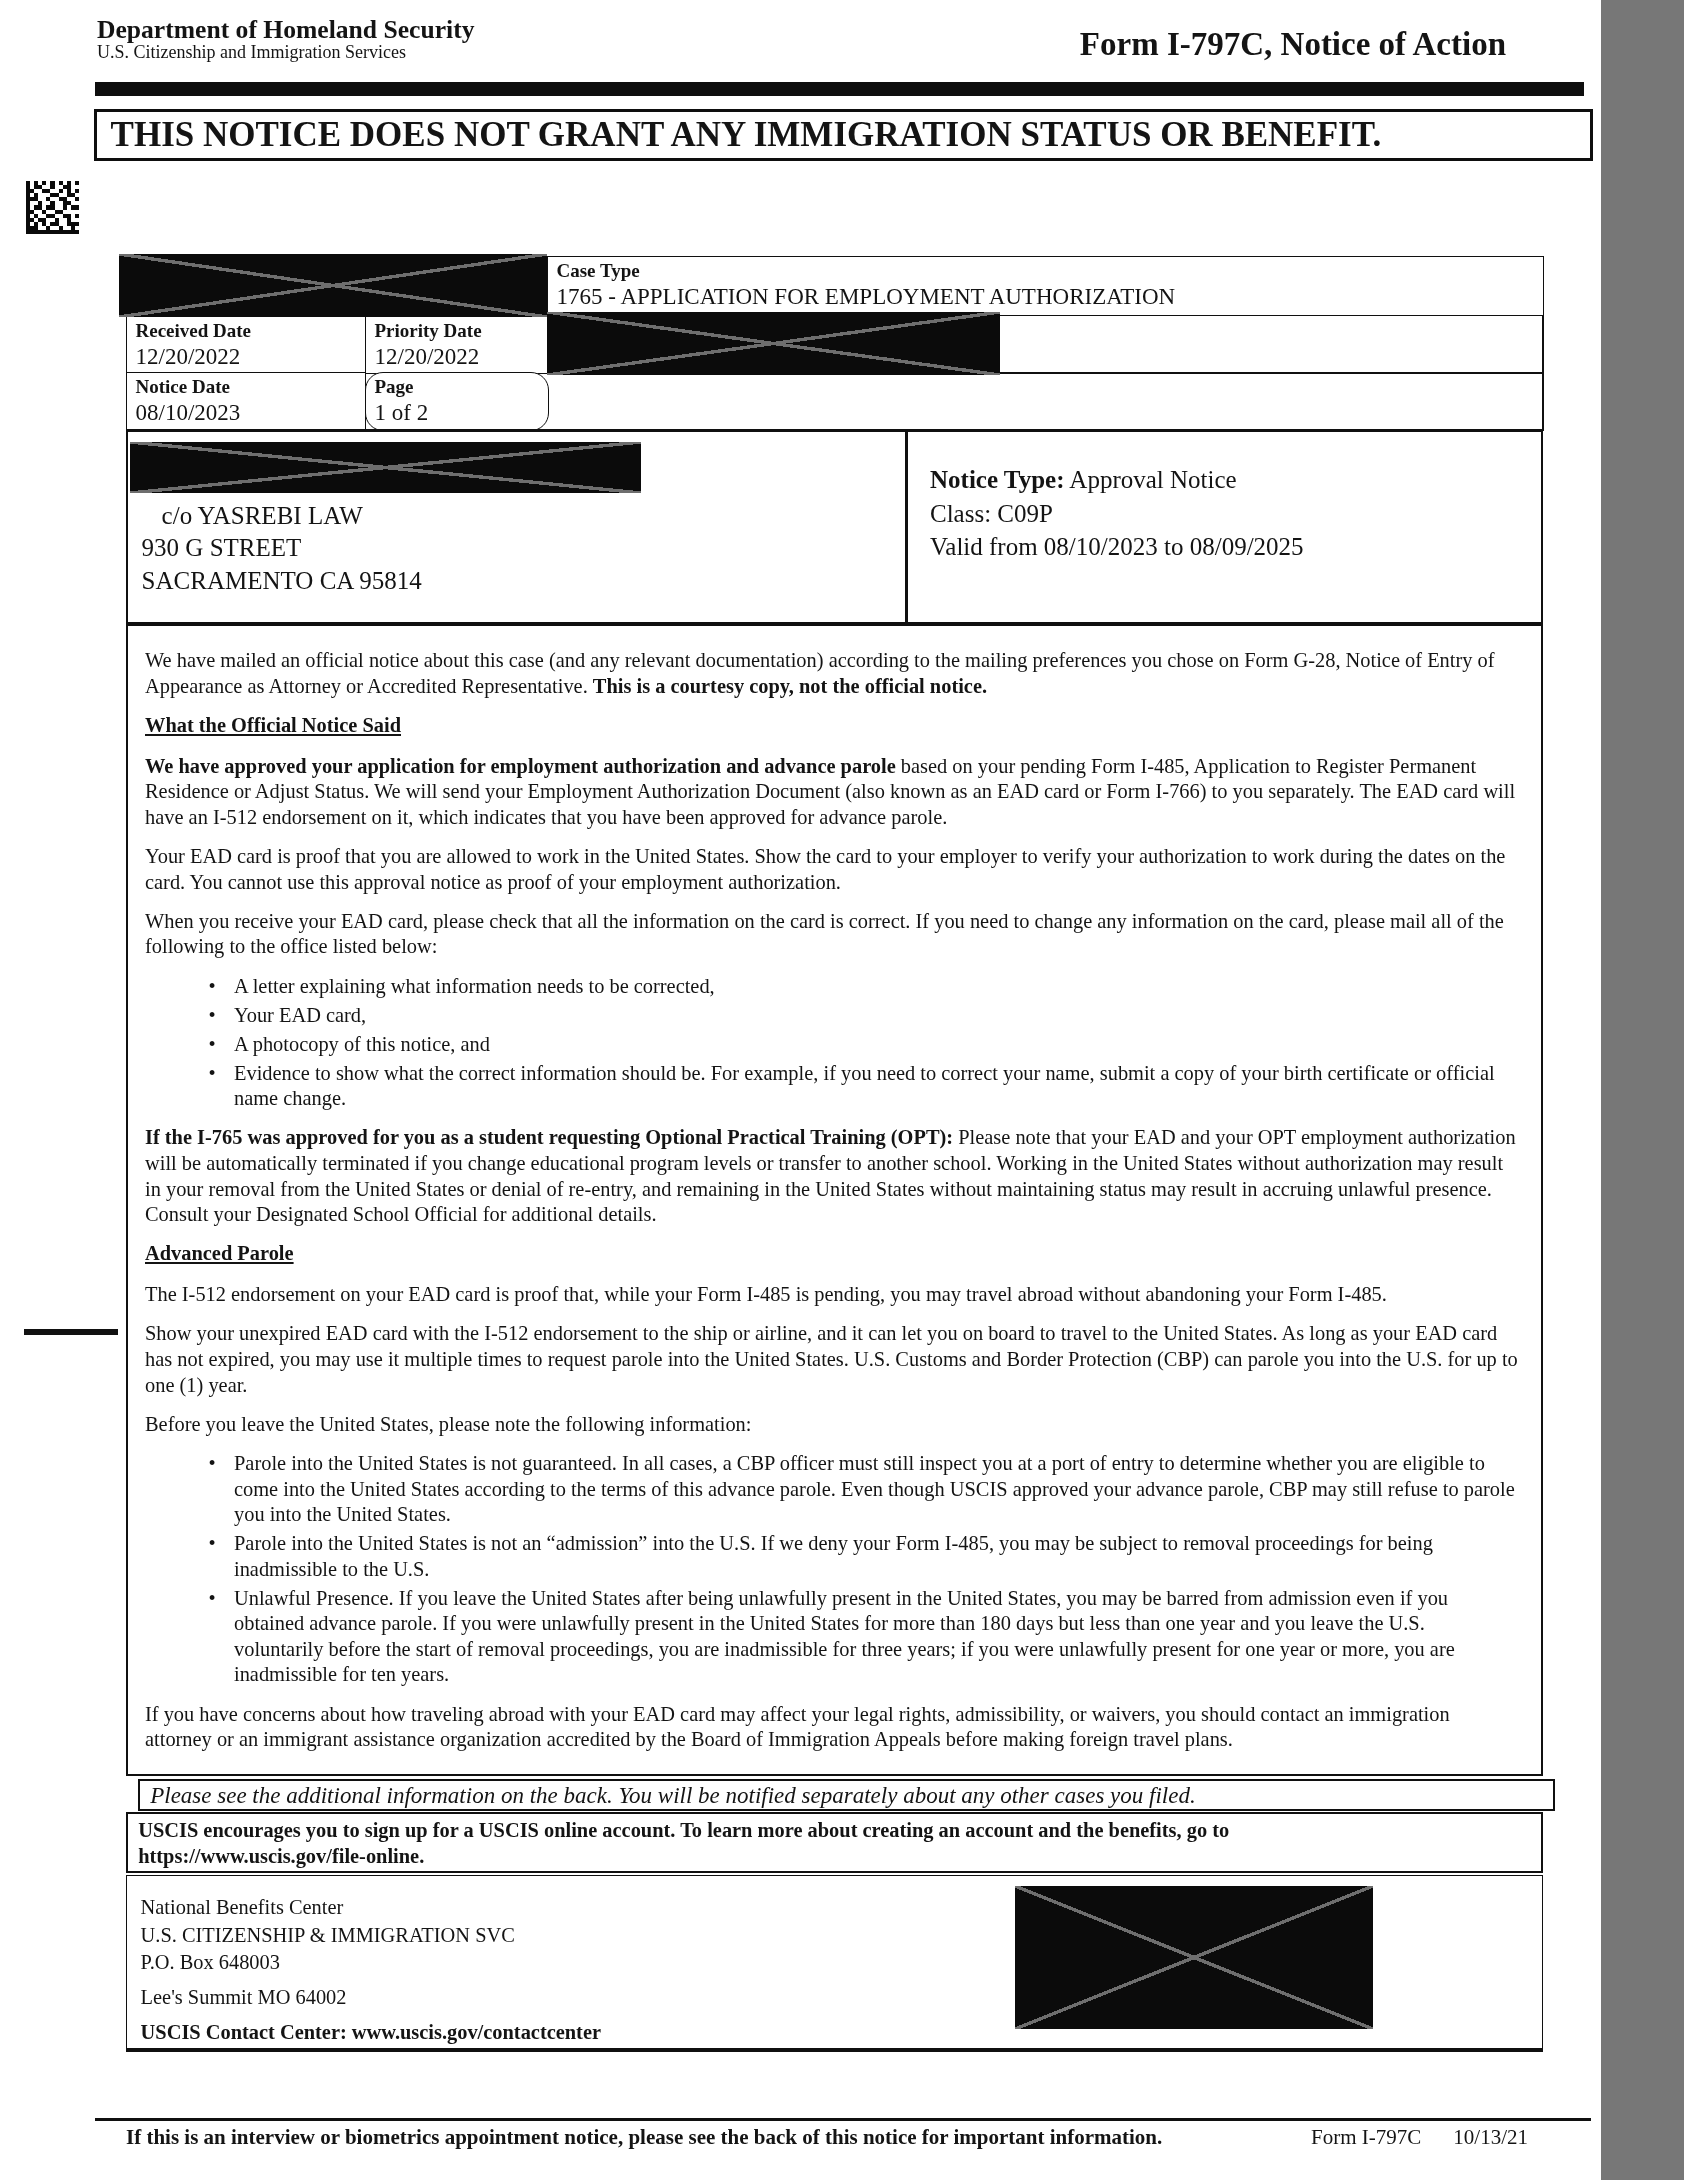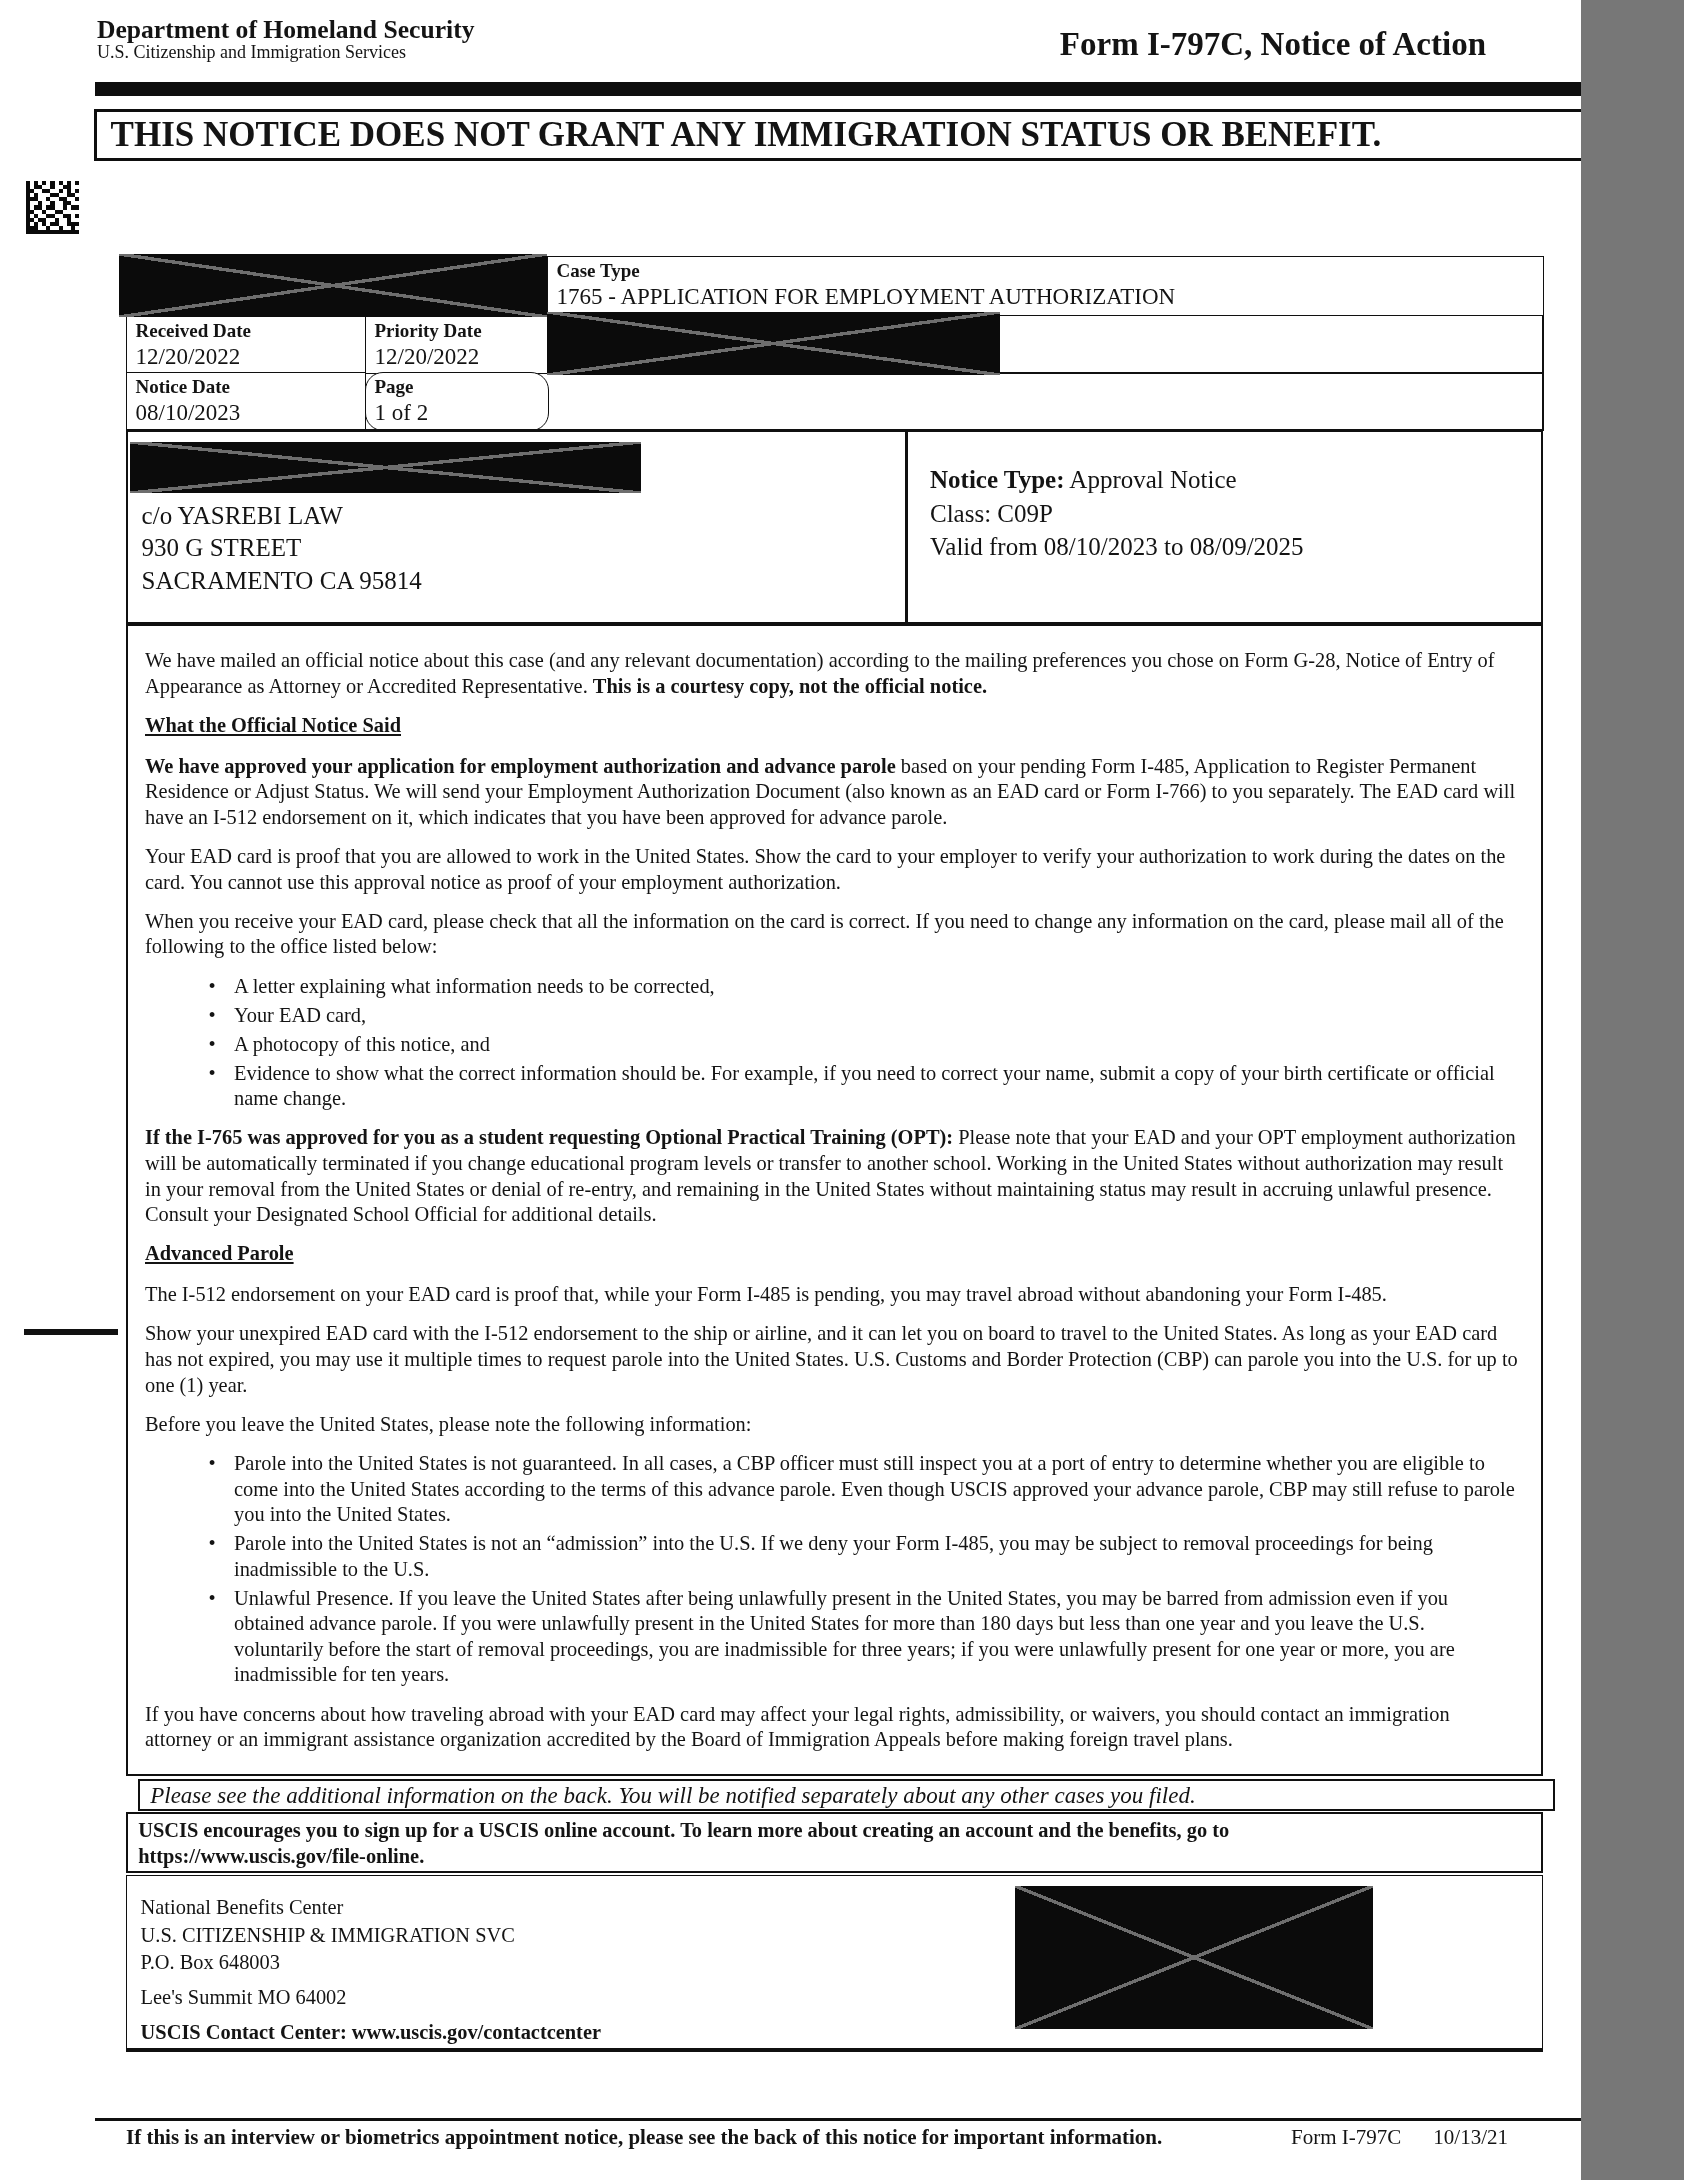--- a/index.html
+++ b/index.html
@@ -3,20 +3,21 @@
 <meta charset="utf-8">
 <style>
   html,body{margin:0;padding:0;background:#777;}
   .page{
     position:relative;
     width:1581px;height:2181px;
     background:#ffffff;
     font-family:"Liberation Serif","DejaVu Serif",serif;
     color:#141414;
     overflow:hidden;
+    padding-left:20px;
   }
   .abs{position:absolute;}
   .b{font-weight:bold;}
   .u{text-decoration:underline;}
 
   
   .hdr1{left:97px;top:15.3px;font-size:25.6px;font-weight:bold;}
   .hdr2{left:97px;top:42px;font-size:18px;}
   .formtitle{right:95px;top:25.6px;font-size:33px;font-weight:bold;}
   .blackbar{left:95px;top:82px;width:1489px;height:13.6px;background:#0e0e0e;}
@@ -188,21 +189,21 @@
     <div class="abs tbl-line-r2"></div>
     <div class="abs tbl-line-bot"></div>
     <div class="abs tbl-line-right"></div>
     <div class="abs redact redact-receipt"></div>
     <div class="abs redact redact-row2"></div>
   </div>
 
   <div class="abs addrbox">
     <div class="addr-divider"></div>
     <div class="redact redact-name"></div>
-    <div class="addr-line" style="top:70px;">c/o YASREBI LAW</div>
+    <div class="addr-line" style="top:70px;margin-left:20px;">c/o YASREBI LAW</div>
     <div class="addr-line" style="top:102px;">930 G STREET</div>
     <div class="addr-line" style="top:135px;">SACRAMENTO  CA  95814</div>
     <div class="ni-line" style="top:34px;"><span class="b">Notice Type:</span><span> Approval Notice</span></div>
     <div class="ni-line" style="top:68px;">Class: C09P</div>
     <div class="ni-line" style="top:101px;">Valid from 08/10/2023 to 08/09/2025</div>
   </div>
 
   <div class="abs bodybox">
     <p><span>We have mailed an official notice about this case (and any relevant documentation) according to the mailing preferences you chose on Form G-28, Notice of Entry of Appearance as Attorney or Accredited Representative. </span><span class="b">This is a courtesy copy, not the official notice.</span></p>
     <h3 class="u">What the Official Notice Said</h3>

